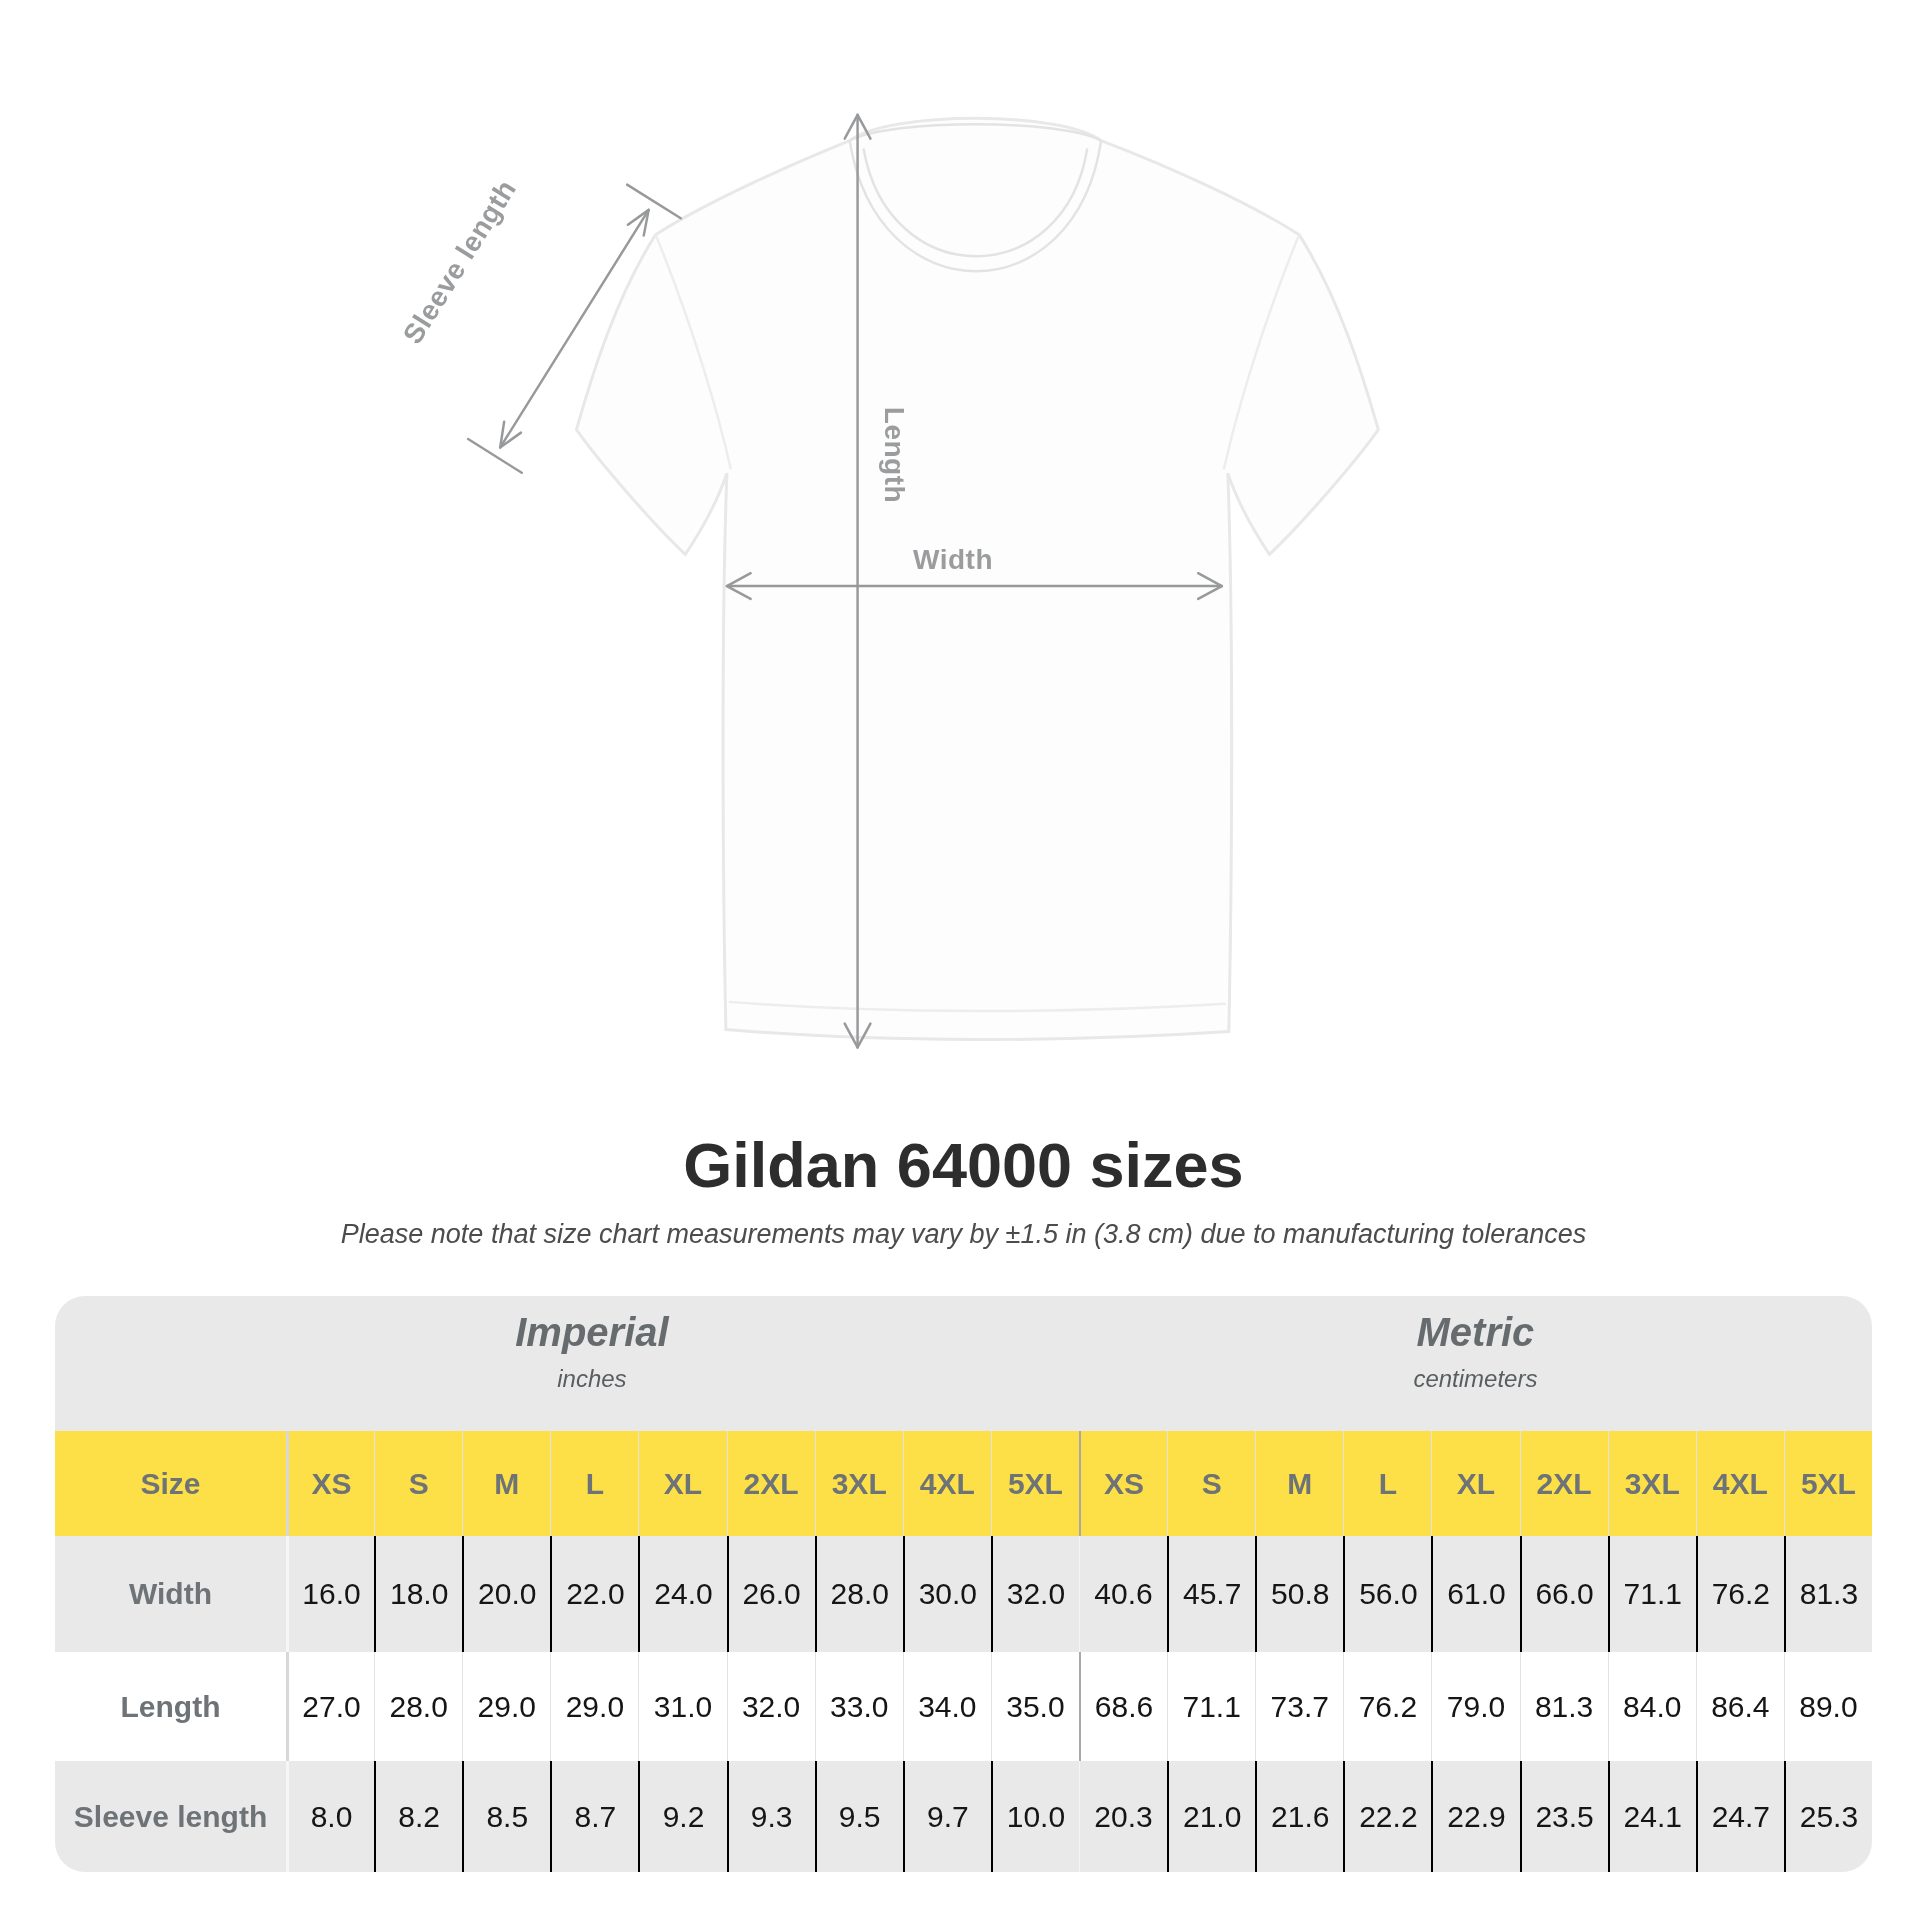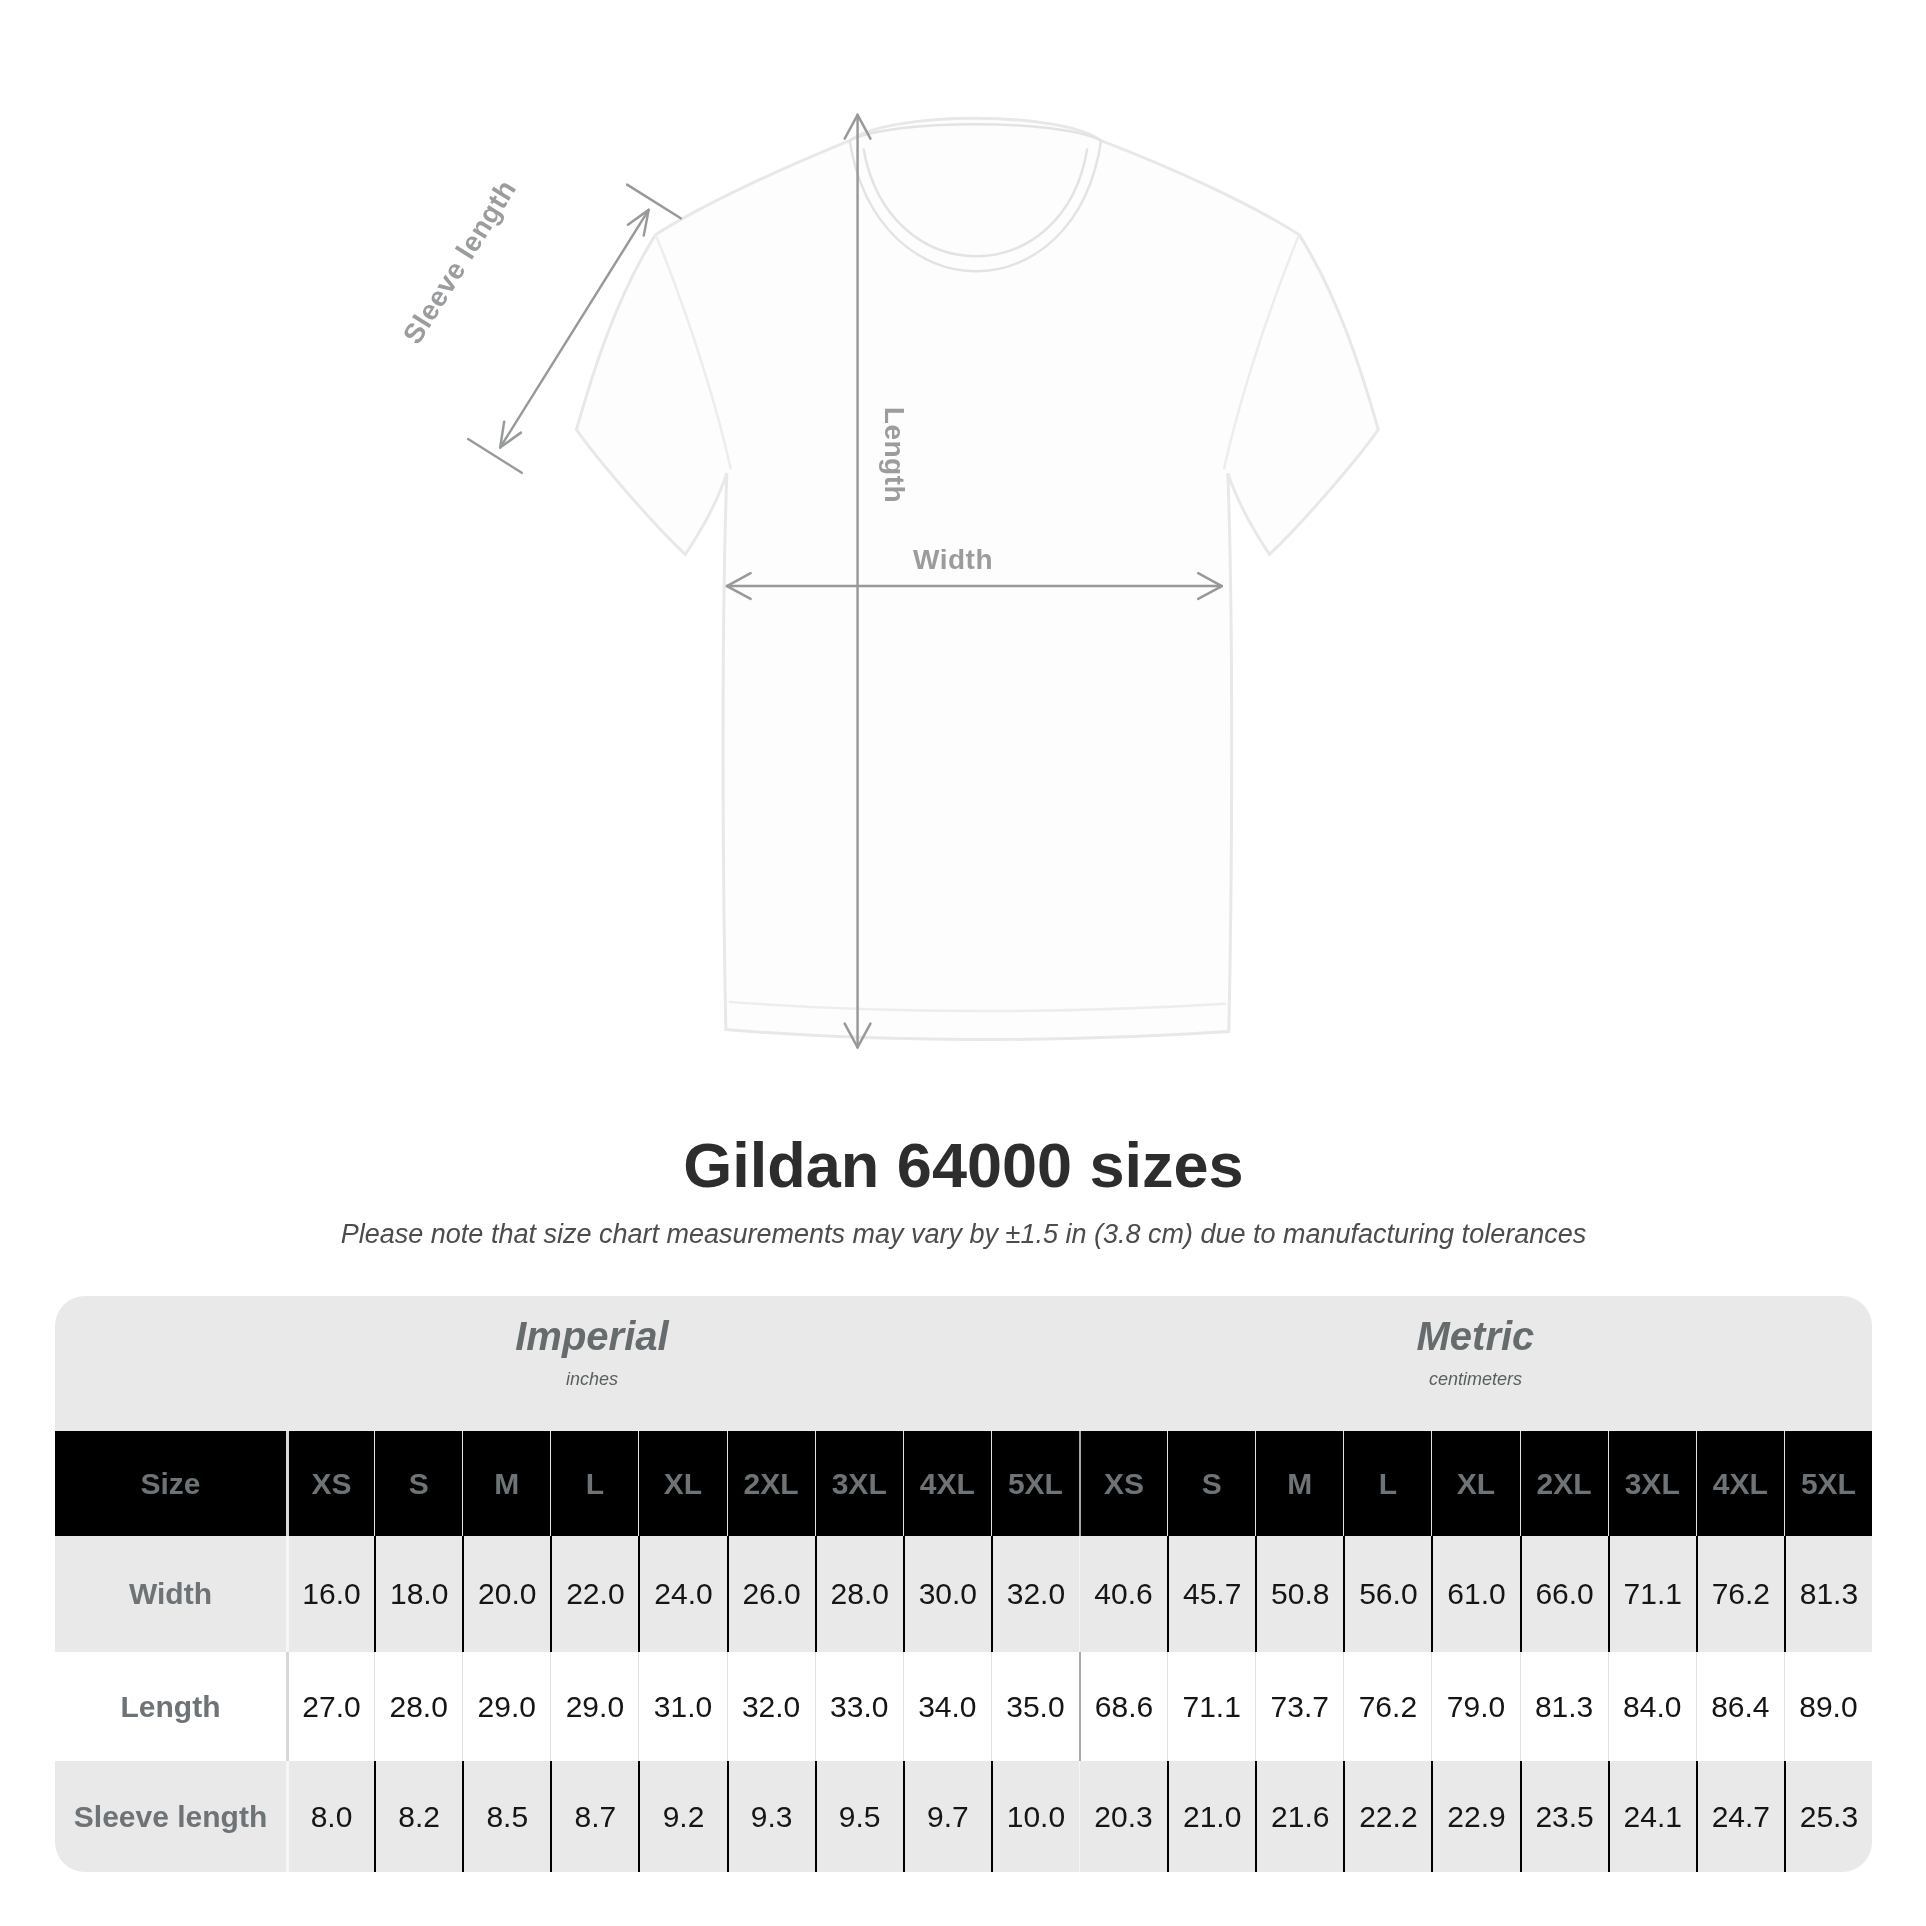--- a/index.html
+++ b/index.html
@@ -21,24 +21,24 @@
   
   .title { margin:40px 0 0; text-align:center; font-size:63px; font-weight:bold; color:#2d2d2d; }
   .subtitle { margin:18px 0 16px; text-align:center; font-style:italic; font-size:27px; color:#4c4c4c; }
 
   
   .size-table { width:1817px; margin:46px auto 0; border-radius:30px; overflow:hidden; }
   .units-row { display:grid; grid-template-columns:1034fr 801fr; height:135px; background:#e9e9e9; }
   .unit-cell { display:flex; flex-direction:column; align-items:center; justify-content:center; padding-bottom:24px; }
   .unit-imperial { transform:translateX(25px); }
   .unit-name { font-size:40px; font-weight:bold; font-style:italic; color:#666c6e; }
-  .unit-sub { font-size:18px; font-style:italic; color:#595f61; margin-top:10px; }
+  .unit-sub { font-size:24px; font-style:italic; color:#595f61; margin-top:10px; }
 
   .trow { display:grid; grid-template-columns:231px repeat(18, 1fr); }
-  .row-size { height:105px; background:#000000; }
+  .row-size { height:105px; background:#fde047; }
   .row-w { height:116px; background:#e9e9e9; }
   .row-l { height:109px; background:#ffffff; }
   .row-s { height:111px; background:#e9e9e9; }
 
   .cell { display:flex; align-items:center; justify-content:center; height:100%; font-size:30px; color:#151515; box-sizing:border-box; }
   .lbl { font-weight:bold; color:#6d7376; }
   .hdr .cell { font-weight:bold; color:#6d7376; }
 
   .rw .cell { border-left:1px solid #e3e3e3; }
   .rg .cell { border-left:2px solid #000000; }

